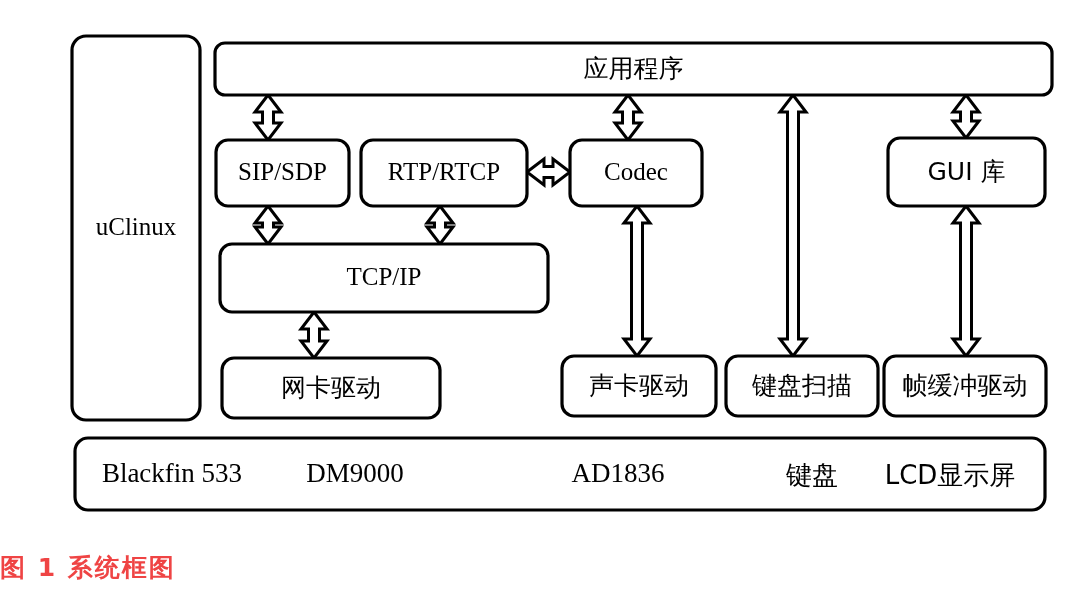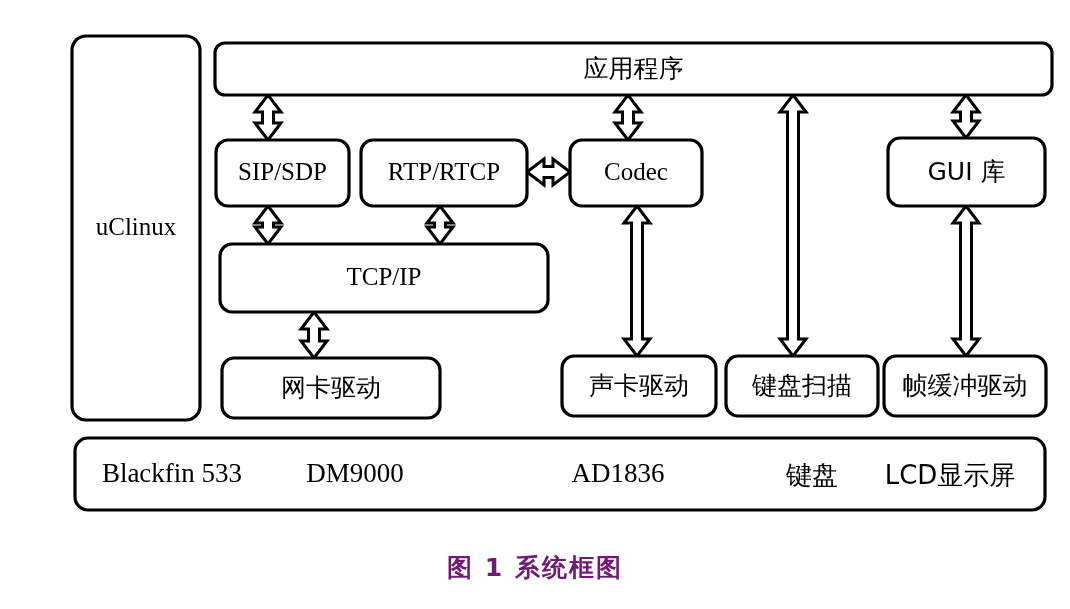--- a/index.html
+++ b/index.html
@@ -63,26 +63,25 @@
     fill: #ffffff;
     stroke: #000000;
     stroke-width: 3;
     stroke-linejoin: miter;
   }
   .figure-caption {
     position: absolute;
     left: 0;
     top: 551px;
     width: 1070px;
-    text-align: center;
     font-family: "DejaVu Sans", "Liberation Sans", sans-serif;
     font-size: 25px;
     font-weight: bold;
     letter-spacing: 2px;
-    color: #701a75;
+    color: #ef4444;
   }
 </style>
 </head>
 <body>
 
 <div id="diagram-root">
   <svg id="diagram-canvas" viewBox="0 0 1070 609" xmlns="http://www.w3.org/2000/svg">
     <g id="connector-layer">
         <polygon points="268,95 281,112 273.5,112 273.5,123 281,123 268,140 255,123 262.5,123 262.5,112 255,112" class="arrow-shape"></polygon>
         <polygon points="268,206 281,223 273.5,223 273.5,227 281,227 268,244 255,227 262.5,227 262.5,223 255,223" class="arrow-shape"></polygon>

